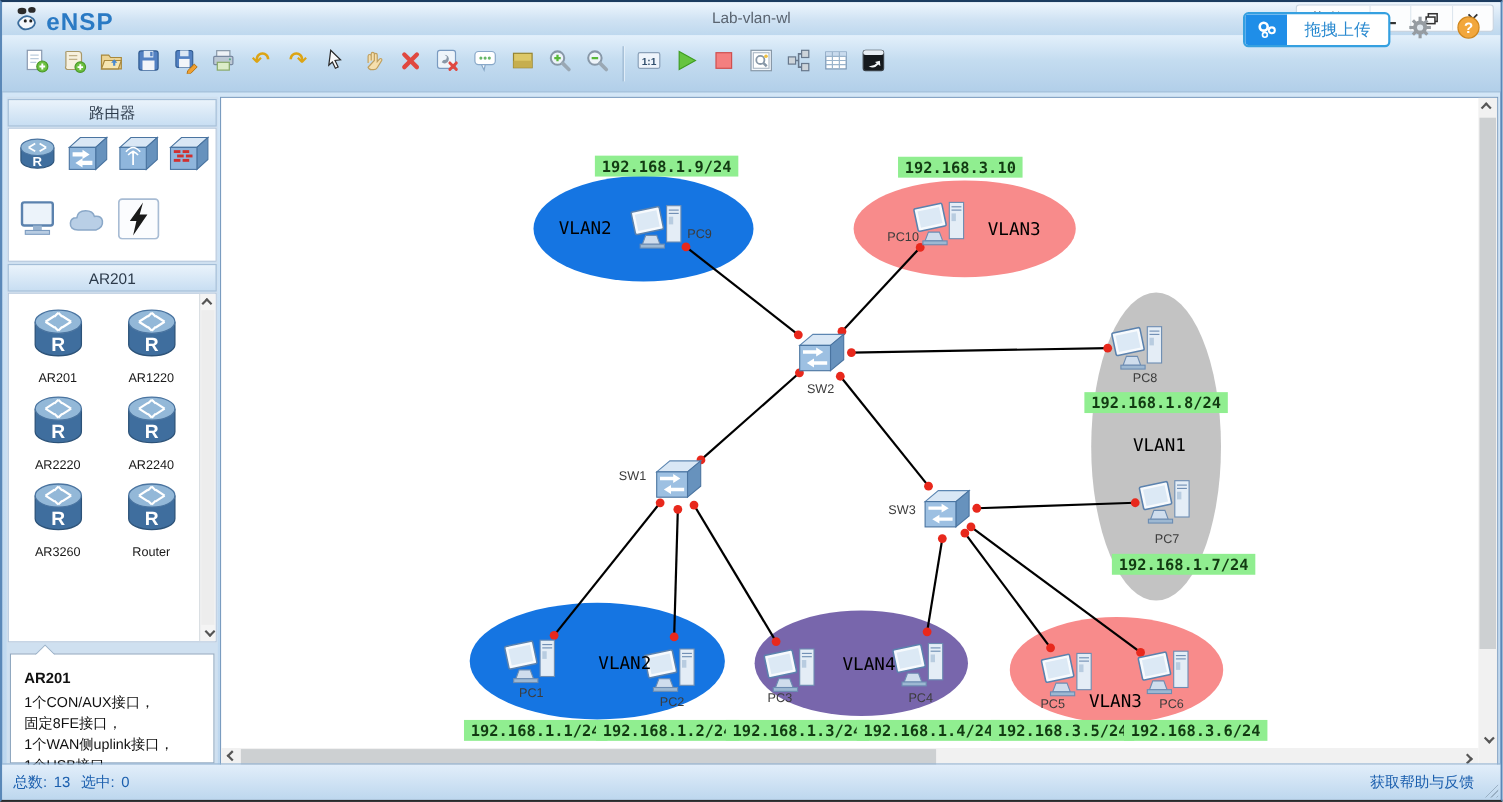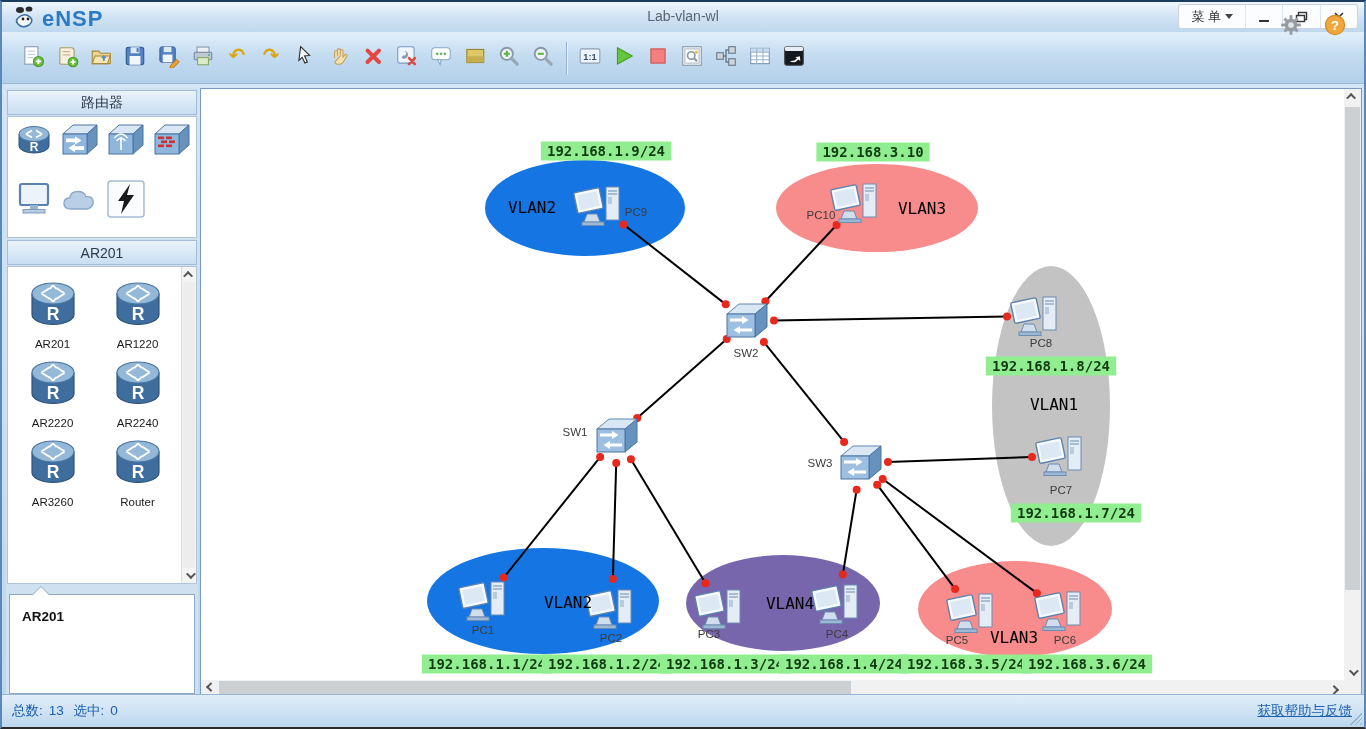--- a/index.html
+++ b/index.html
@@ -71,21 +71,21 @@
   .hscroll { position:absolute; left:0; right:17px; bottom:0; height:17px; background:#f1f1f1; }
   .hscroll .thumb { position:absolute; top:1px; bottom:1px; left:18px; width:632px; background:#cdd0d2; }
   .harrow { position:absolute; top:0; bottom:0; width:17px; display:flex; align-items:center; justify-content:center; }
   .scroll-corner { position:absolute; right:0; bottom:0; width:17px; height:17px; background:#f1f1f1; }
 
   
   .statusbar { position:absolute; left:0; right:0; bottom:0; height:27px;
                background:linear-gradient(180deg,#e2eefa,#bdd7ee); border-top:1px solid #93b4d2;
                display:flex; align-items:center; font-size:13.5px; color:#1b5fae; padding:16px 10px; }
   .status-left span { margin-right:6px; }
-  .help-link { margin-left:auto; margin-right:2px; text-decoration:underline; color:#1b5fae; cursor:pointer; }
+  .help-link { margin-left:auto; margin-right:14px; color:#1b5fae; cursor:pointer; }
   .grip { position:absolute; right:2px; bottom:2px; width:12px; height:12px;
           background:linear-gradient(135deg,transparent 0 50%,#9ab0c4 50% 55%,transparent 55% 70%,#9ab0c4 70% 75%,transparent 75% 90%,#9ab0c4 90% 95%,transparent 95%); }
 </style>
 </head>
 <body>
 
 <div class="window">
 
   <div class="titlebar">
     <div class="logo">
@@ -282,20 +282,33 @@
       </div>
       <div class="tool-btn">
         <span><svg width="24" height="24" viewBox="0 0 22 22" xmlns="http://www.w3.org/2000/svg">
             <rect x="2.5" y="2.5" width="17" height="17" rx="2" fill="#15191d" stroke="#3a4148"></rect>
             <rect x="2.5" y="2.5" width="17" height="4" rx="2" fill="#e8eef4"></rect>
             <path d="M7 15.5 q4.5 3 8-1.2 l1.8 1.2 -.4-4.2 -4.1.9 1.5 1.1 q-3 3-6.8 2.2z" fill="#f2f5f8"></path>
           </svg></span>
       </div>
     </div>
   <div class="toolbar-right">
+    <div class="upload-btn">
+      <span class="upload-ico">
+        <svg width="24" height="24" viewBox="0 0 22 22">
+          <circle cx="9" cy="8.5" r="4.4" fill="#fff"></circle>
+            <circle cx="15.8" cy="11.5" r="3.3" fill="#fff"></circle>
+            <circle cx="10" cy="15.3" r="2.7" fill="#fff"></circle>
+          <circle cx="9" cy="8.5" r="2.2" fill="#1f8ee8"></circle>
+            <circle cx="15.8" cy="11.5" r="1.6" fill="#1f8ee8"></circle>
+            <circle cx="10" cy="15.3" r="1.3" fill="#1f8ee8"></circle>
+        </svg>
+      </span>
+      <span class="upload-label">拖拽上传</span>
+    </div>
     <div class="tool-btn" id="gear-slot">
         <span><svg width="24" height="24" viewBox="0 0 22 22" xmlns="http://www.w3.org/2000/svg">
             <g fill="#969ca2">
               <rect x="9.7" y="2" width="2.6" height="18"></rect>
               <rect x="2" y="9.7" width="18" height="2.6"></rect>
               <g transform="rotate(45 11 11)">
                 <rect x="9.7" y="2.5" width="2.6" height="17"></rect>
                 <rect x="2.5" y="9.7" width="17" height="2.6"></rect>
               </g>
             </g>
@@ -440,20 +453,26 @@
               <span class="chev up"></span>
             </div>
           <div class="arrow" style="bottom:0;">
               <span class="chev down"></span>
             </div>
         </div>
       </div>
       <div class="desc-pointer"></div>
       <div class="desc-box">
         <div class="desc-title">AR201</div>
+        <div id="desc-lines">
+            <div class="desc-line">1个CON/AUX接口，</div>
+            <div class="desc-line">固定8FE接口，</div>
+            <div class="desc-line">1个WAN侧uplink接口，</div>
+            <div class="desc-line">1个USB接口。</div>
+          </div>
       </div>
     </aside>
 
     <section class="canvas">
       <svg id="topo" width="1148" height="592" viewBox="0 0 1148 592" xmlns="http://www.w3.org/2000/svg">
           <g>
             <ellipse cx="384" cy="119" rx="100" ry="48" fill="#1575E2"></ellipse>
             <ellipse cx="676" cy="119" rx="101" ry="44" fill="#F88B8B"></ellipse>
             <ellipse cx="850" cy="317" rx="59" ry="140" fill="#C3C3C3"></ellipse>
             <ellipse cx="342" cy="512" rx="116" ry="53" fill="#1575E2"></ellipse>

